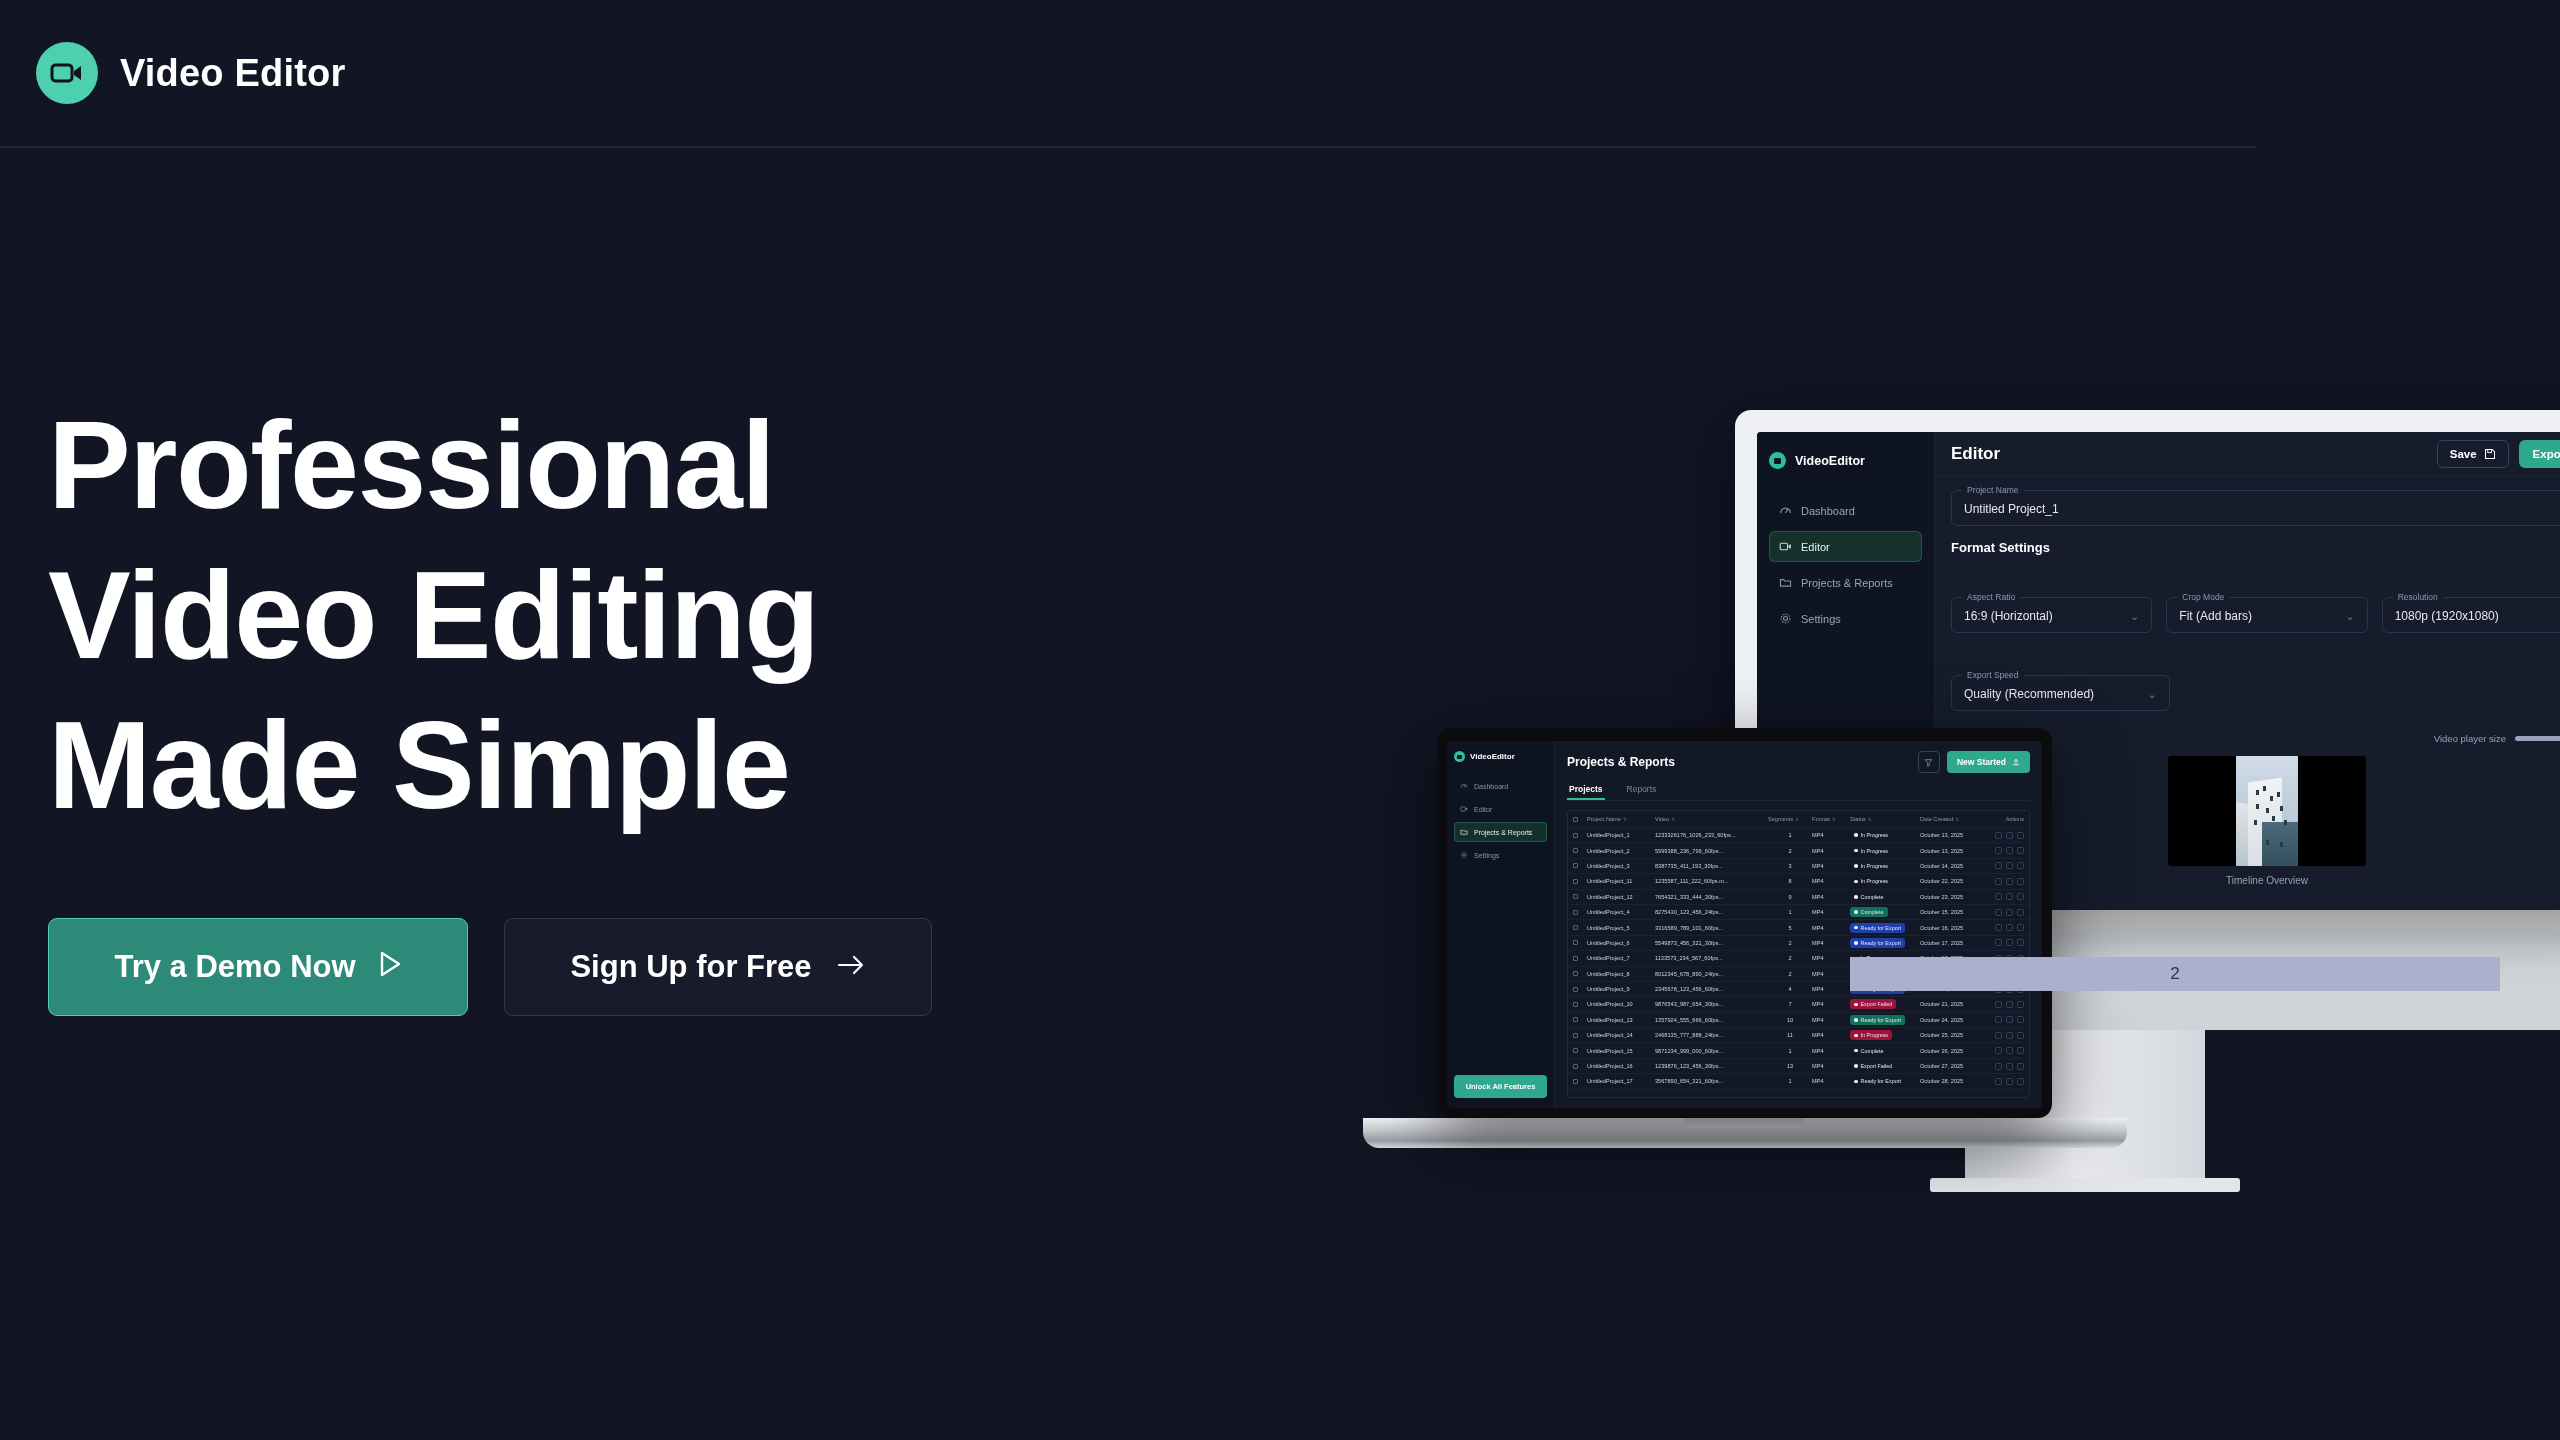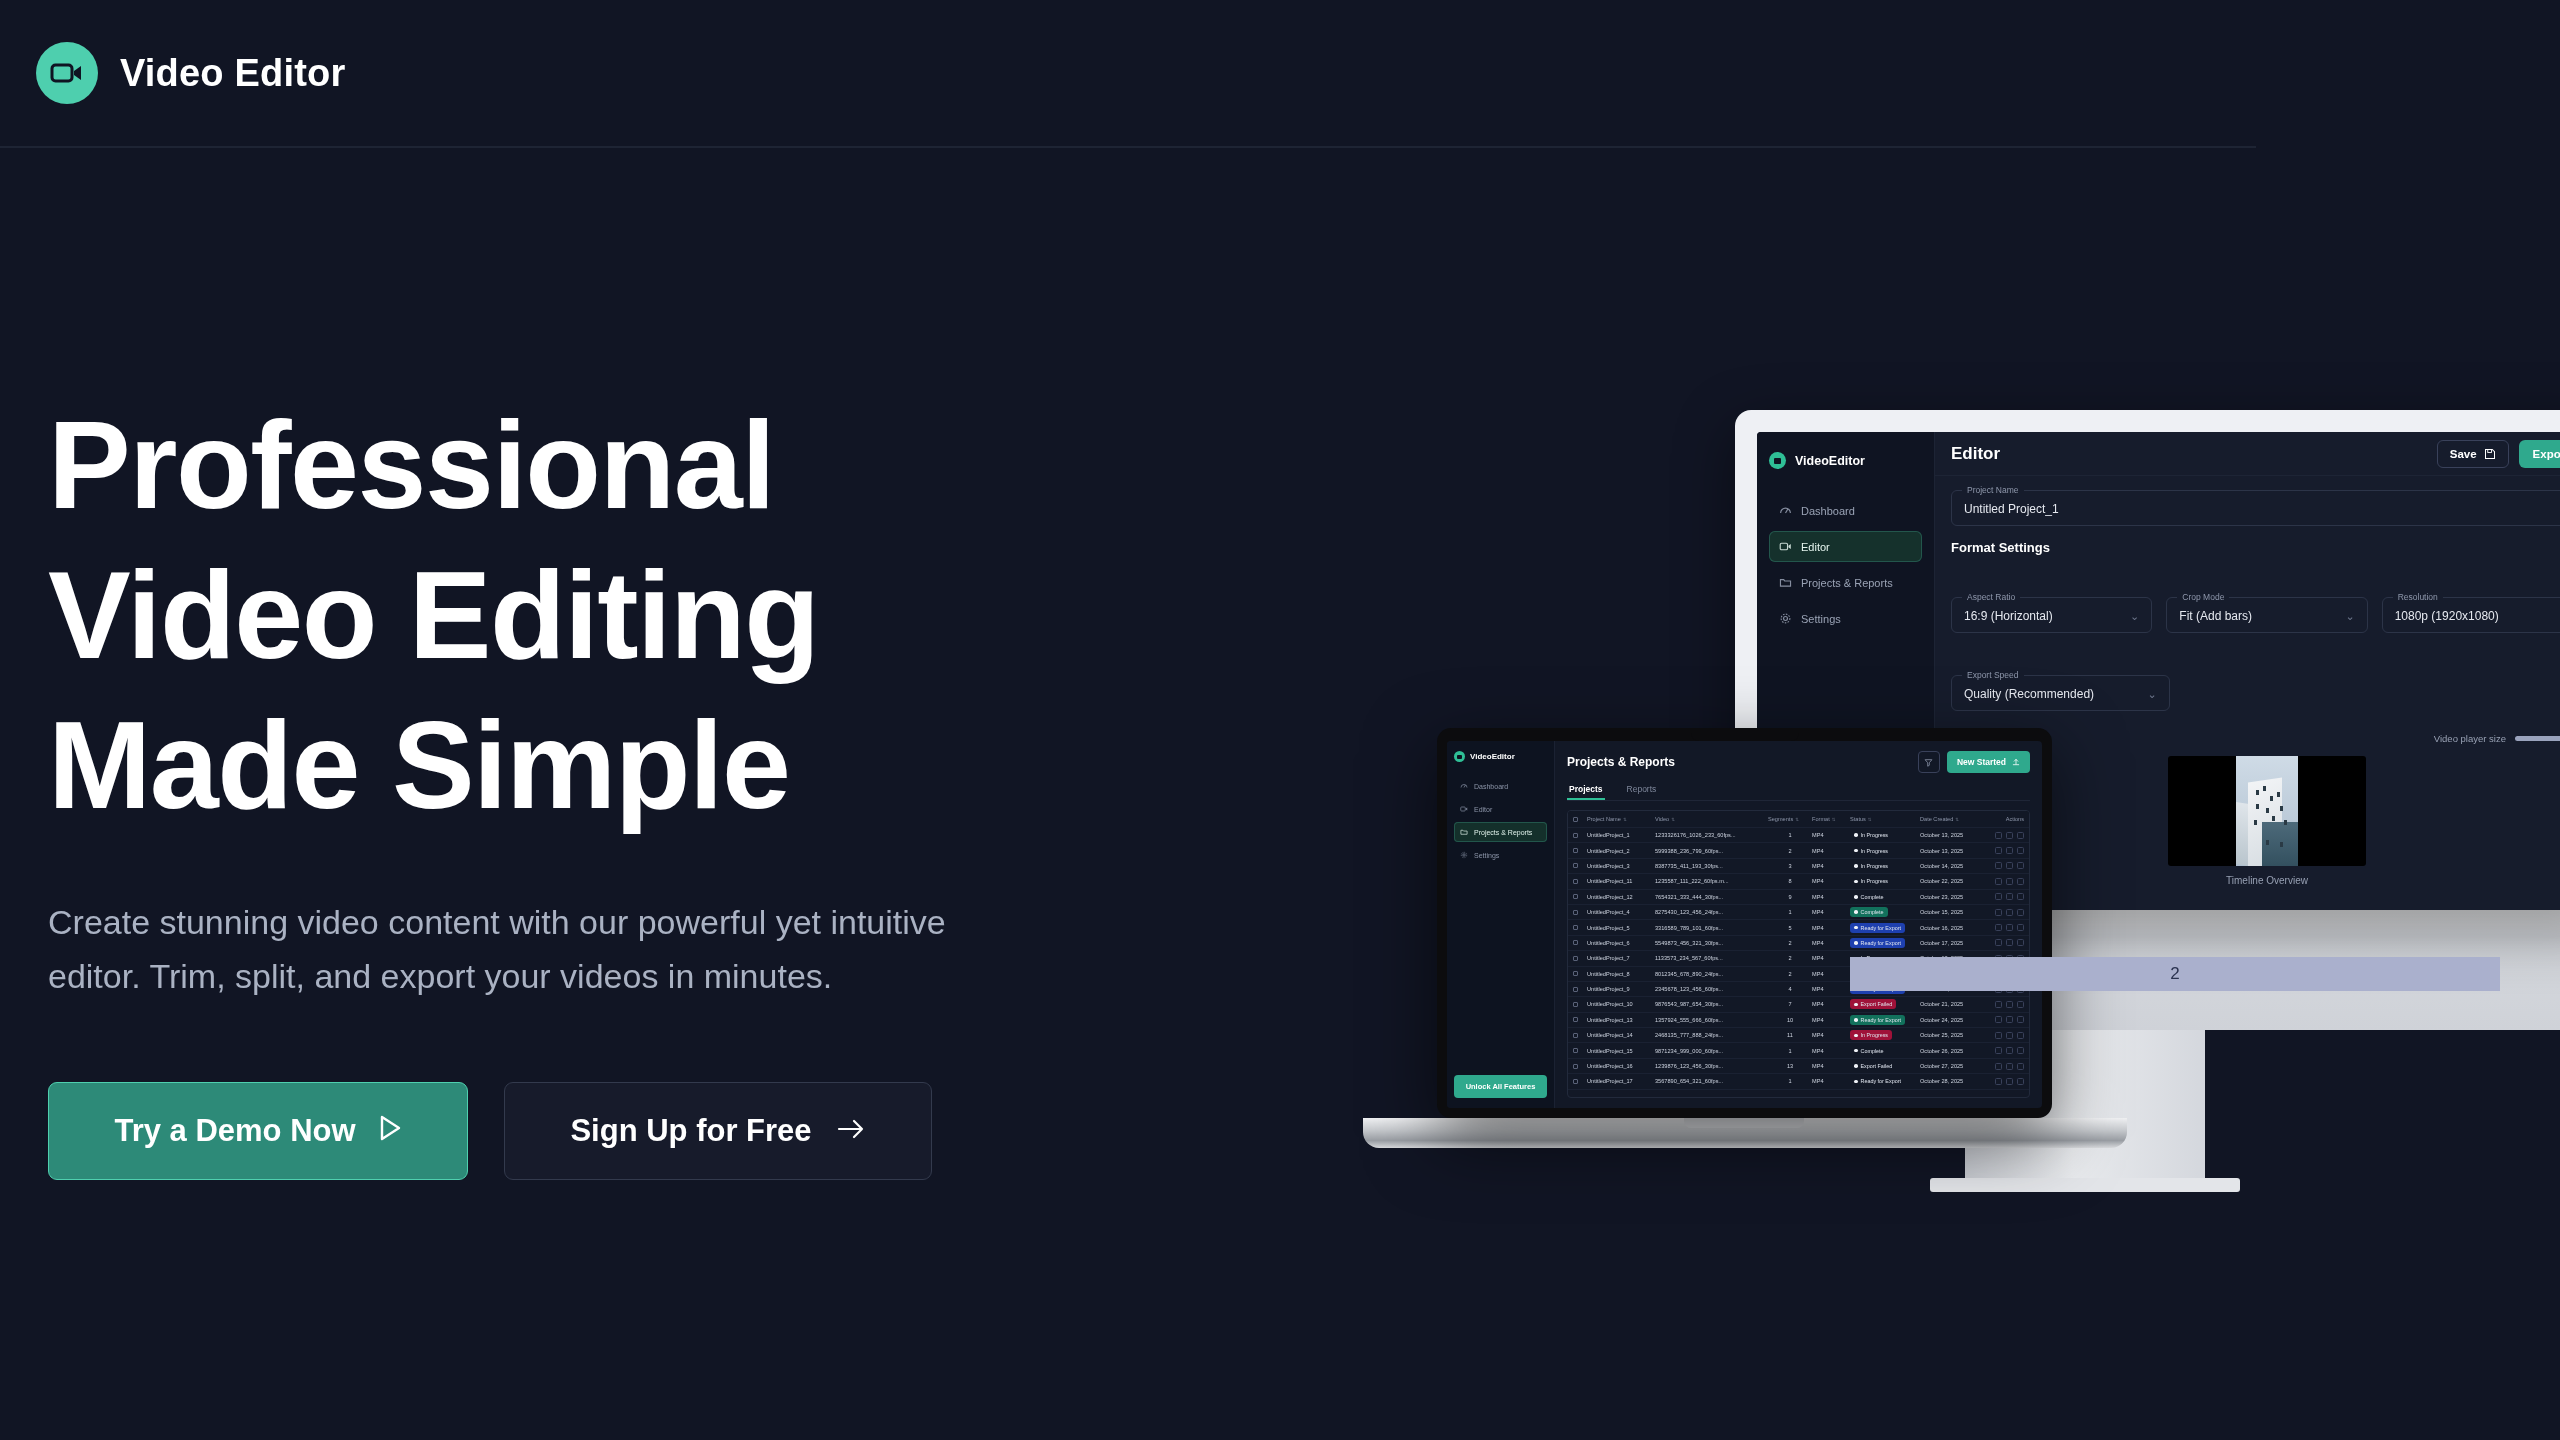--- a/index.html
+++ b/index.html
@@ -251,22 +251,20 @@
       </svg>
     </div>
     <div class="brand-name">Video Editor</div>
   </div>
 </div>
 
 <div class="hero">
   <h1 class="hero-title">Professional
 Video Editing
 Made Simple</h1>
-  <p class="hero-sub">Create stunning video content with our powerful yet intuitive
-editor. Trim, split, and export your videos in minutes.</p>
   <div class="hero-ctas">
     <div class="btn-primary">
       <span>Try a Demo Now</span>
       <span>
         <svg width="24" height="26" viewBox="0 0 24 26">
             <path d="M4 2 L21 13 L4 24 Z" fill="none" stroke="#fff" stroke-width="2.4" stroke-linejoin="round"></path>
           </svg>
       </span>
     </div>
     <div class="btn-secondary">

